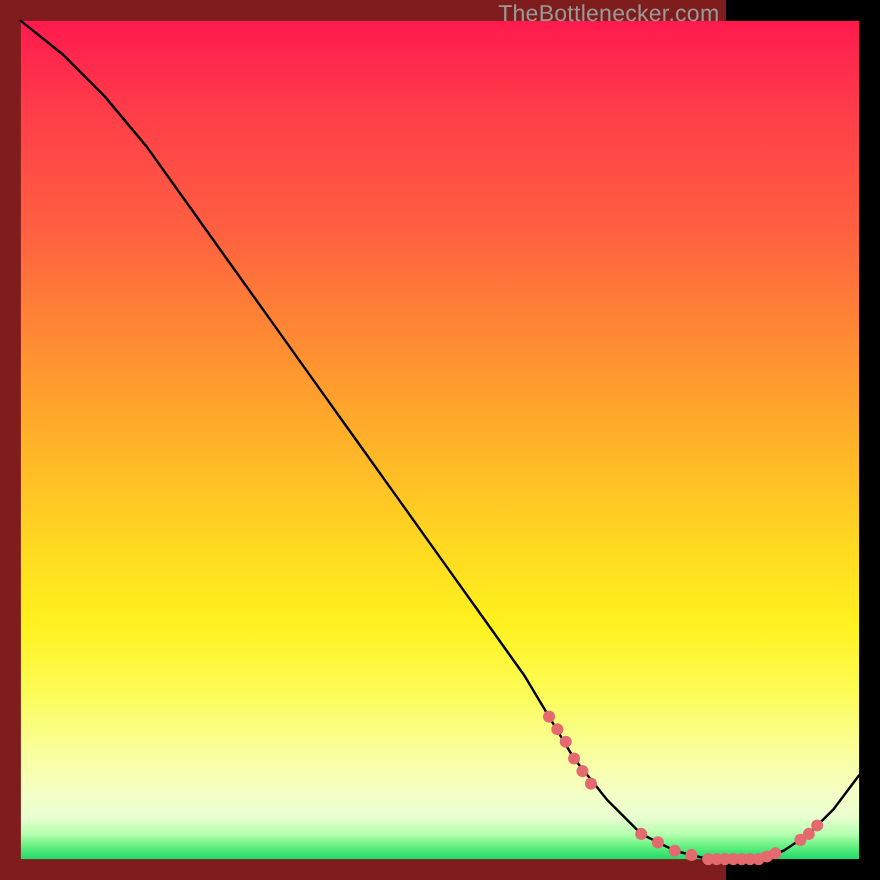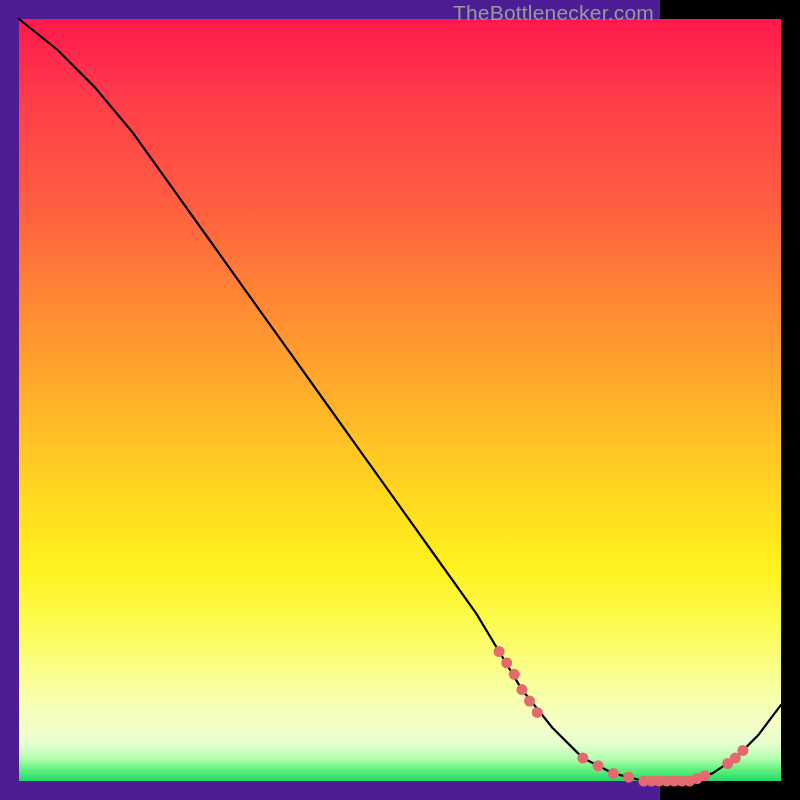--- a/index.html
+++ b/index.html
@@ -8,21 +8,21 @@
     width: 800px;
     height: 800px;
     background: #000;
     font-family: Arial, Helvetica, sans-serif;
     overflow: hidden;
   }
   .frame {
     position: relative;
     width: 660px;
     height: 800px;
-    background: #4c1d95;
+    background: #7f1d1d;
   }
   .plot {
     position: absolute;
     left: 19px;
     top: 19px;
     width: 762px;
     height: 762px;
     
     background: linear-gradient(
       to bottom,

